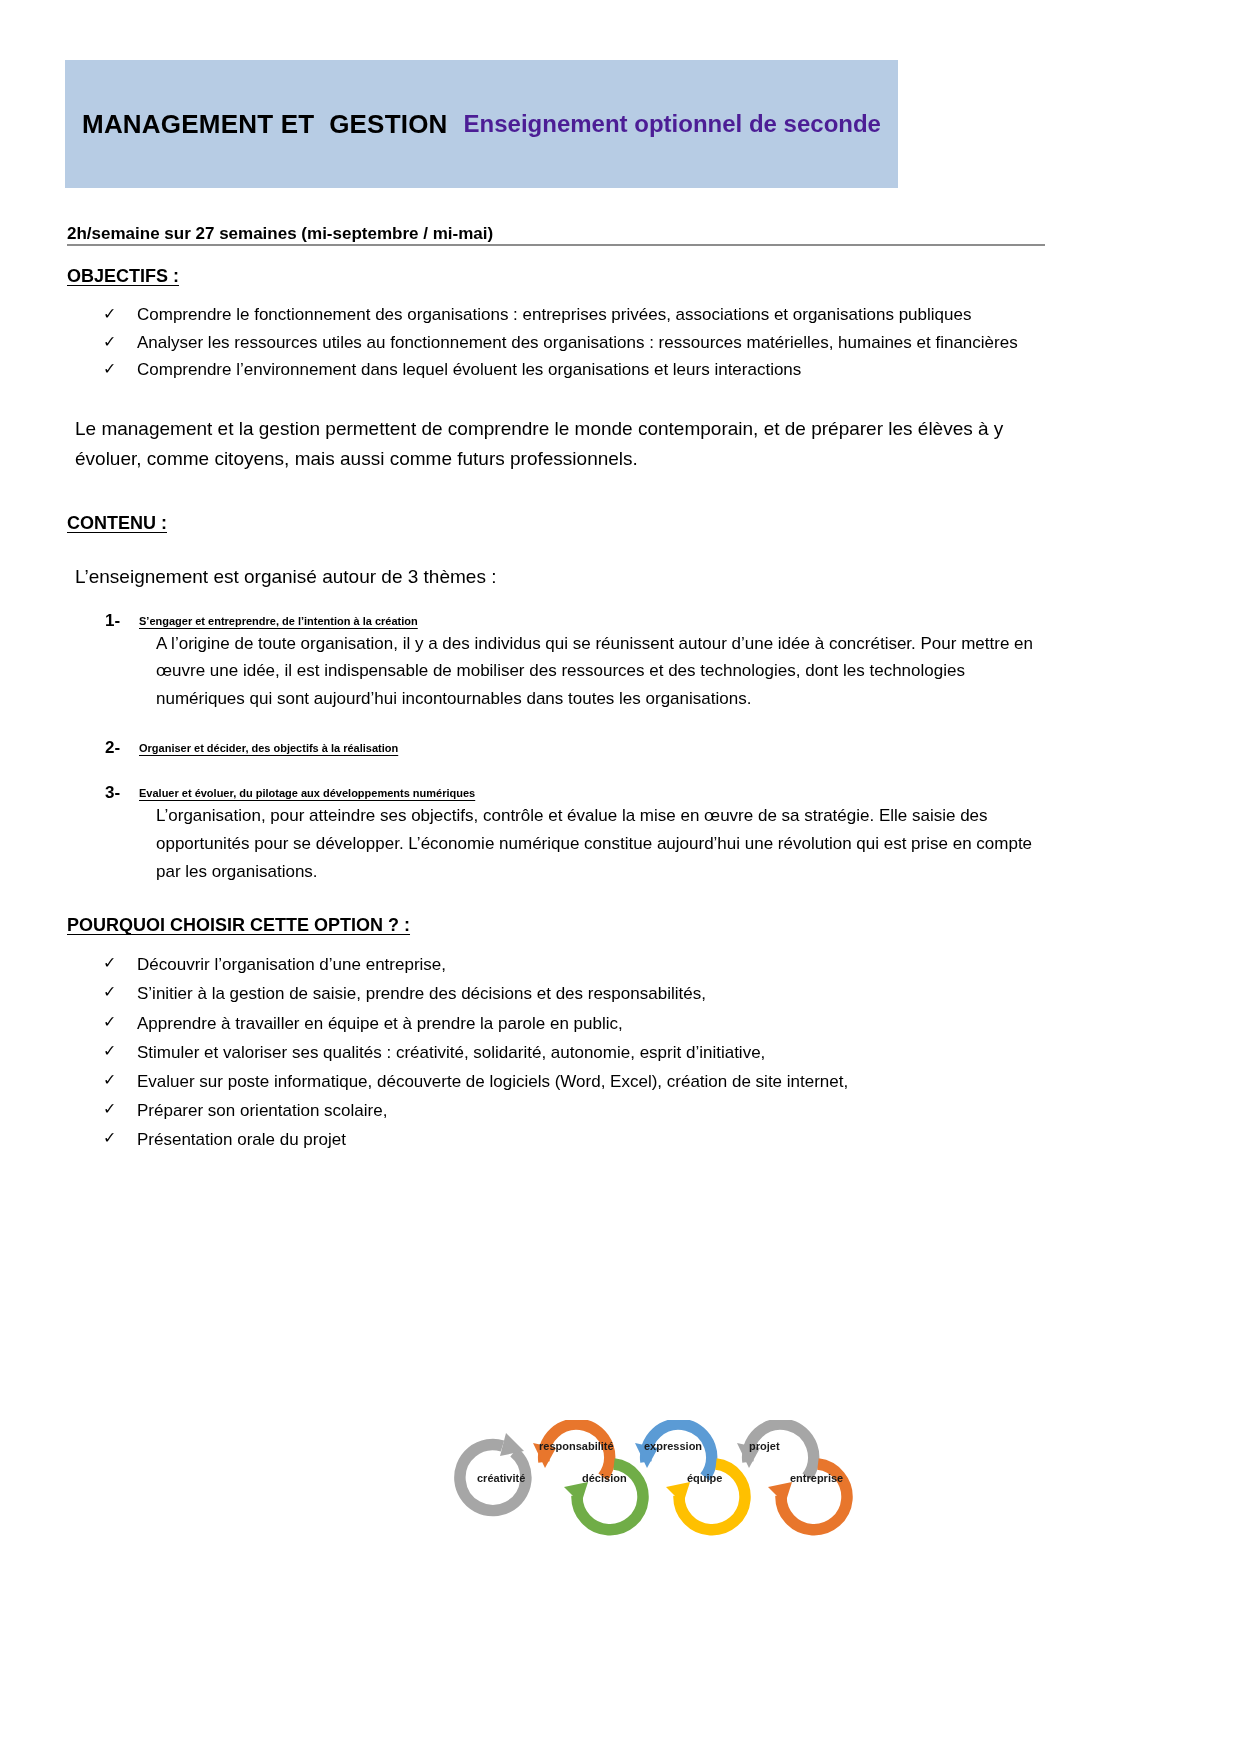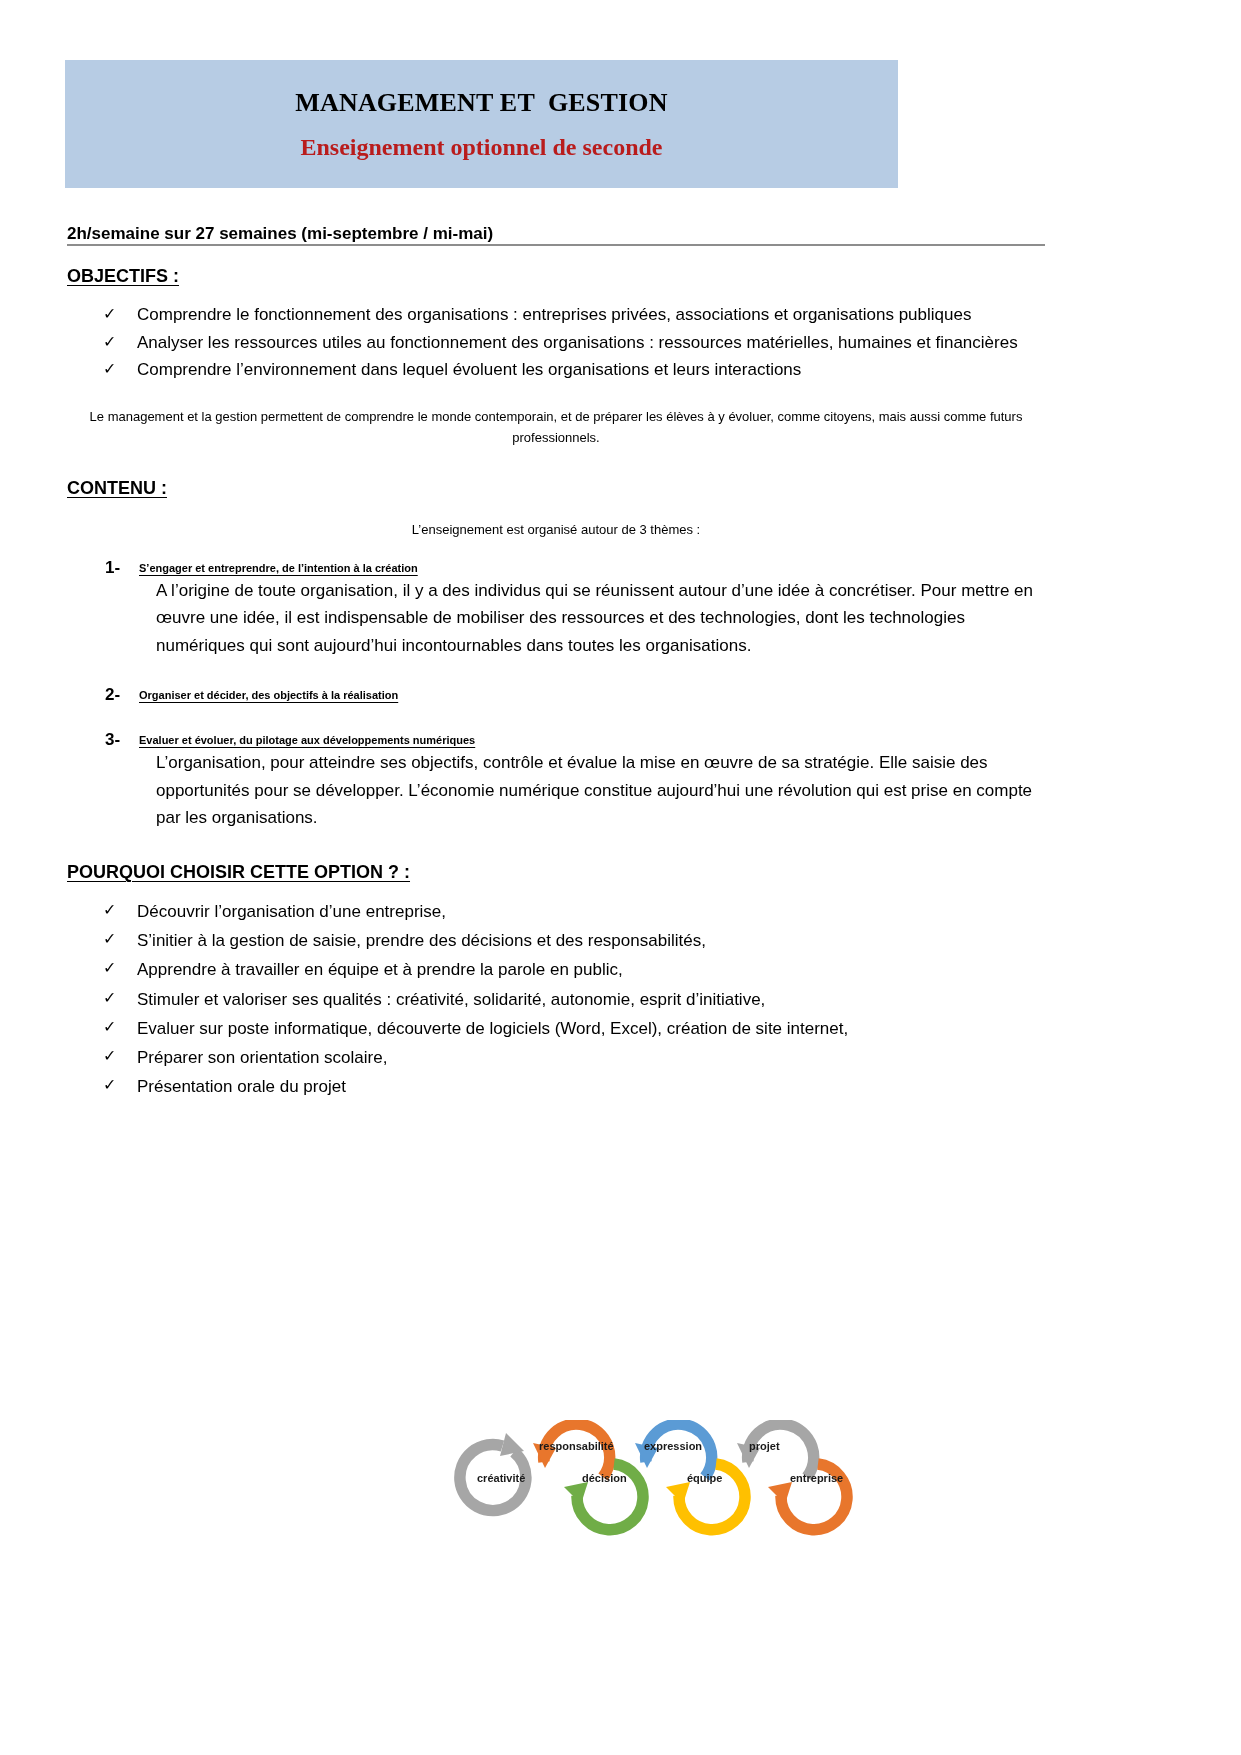--- a/index.html
+++ b/index.html
@@ -27,38 +27,37 @@
 
   
   .title-banner {
     position: absolute;
     left: 65px;
     top: 60px;
     width: 833px;
     height: 128px;
     background: #b7cce4;
     display: flex;
-    flex-direction: column;
+    flex-direction: row;
     align-items: center;
     justify-content: center;
     gap: 16px;
-    font-family: Liberation Serif, serif;
   }
   .title-main {
     font-size: 26px;
     font-weight: bold;
     letter-spacing: 0.2px;
     color: #000;
     text-align: center;
     white-space: pre;
   }
   .title-sub {
     font-size: 24px;
     font-weight: bold;
-    color: #b91c1c;
+    color: #4c1d95;
     text-align: center;
   }
 
   
   .content {
     position: absolute;
     left: 67px;
     top: 224px;
     width: 978px;
   }
@@ -75,24 +74,23 @@
     font-size: 18px;
     font-weight: bold;
     margin: 0 0 6px 0;
   }
   .section-heading span.u {
     text-decoration: underline;
     text-underline-offset: 3px;
   }
 
   .para {
-    font-size: 13px;
+    font-size: 19px;
     line-height: 1.62;
-    margin: 0;
-    text-align: center;
+    margin: 8px;
   }
 
   ul.checklist {
     list-style: none;
     margin: 14px 0 0 0;
     padding: 0;
   }
   ul.checklist li {
     position: relative;
     padding-left: 70px;

